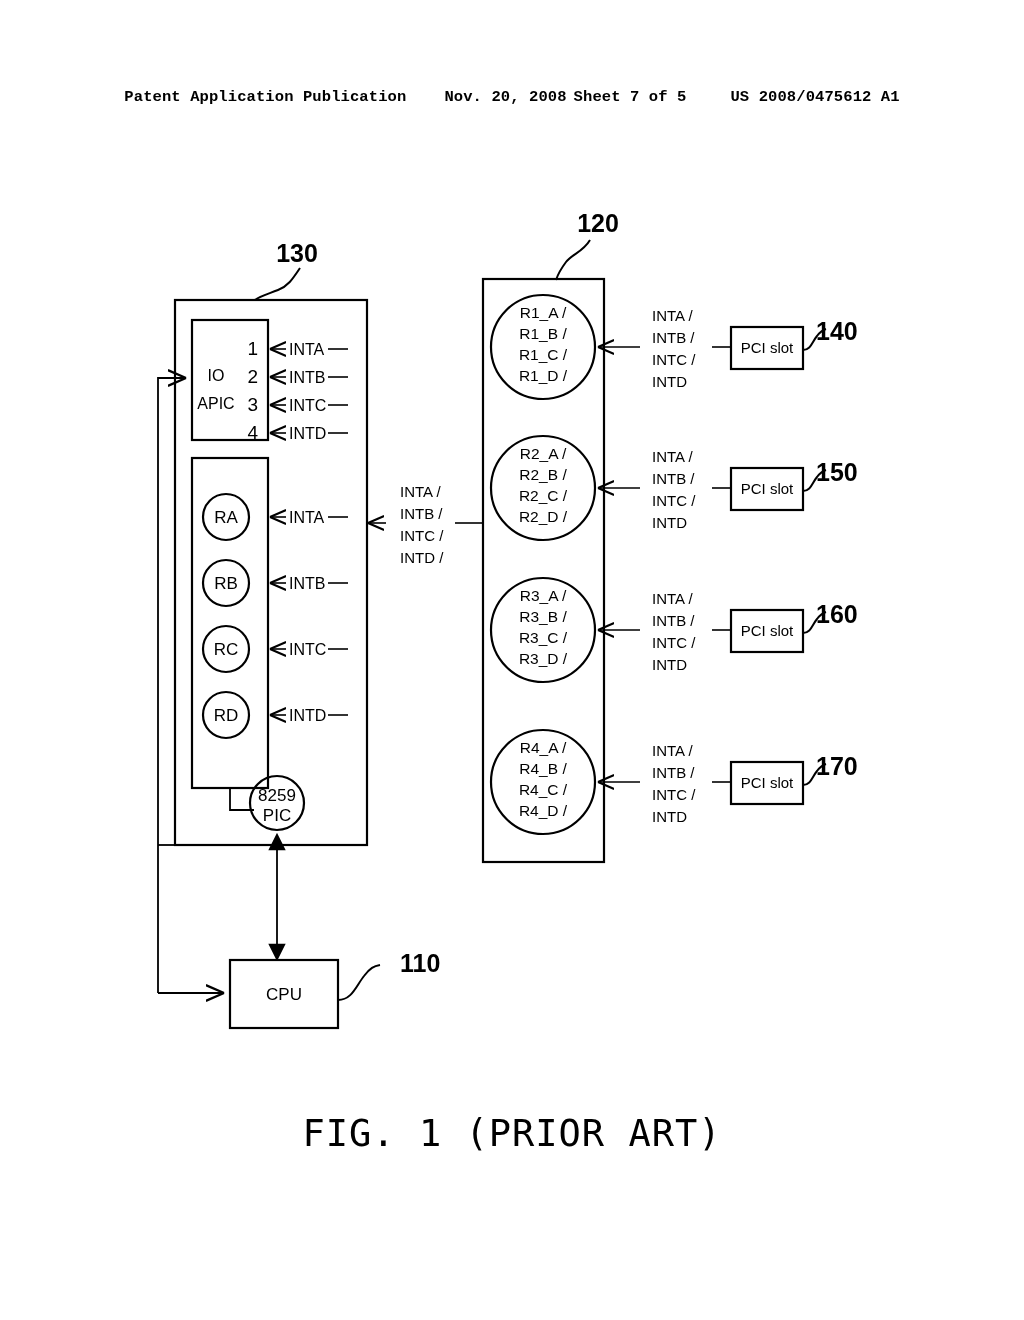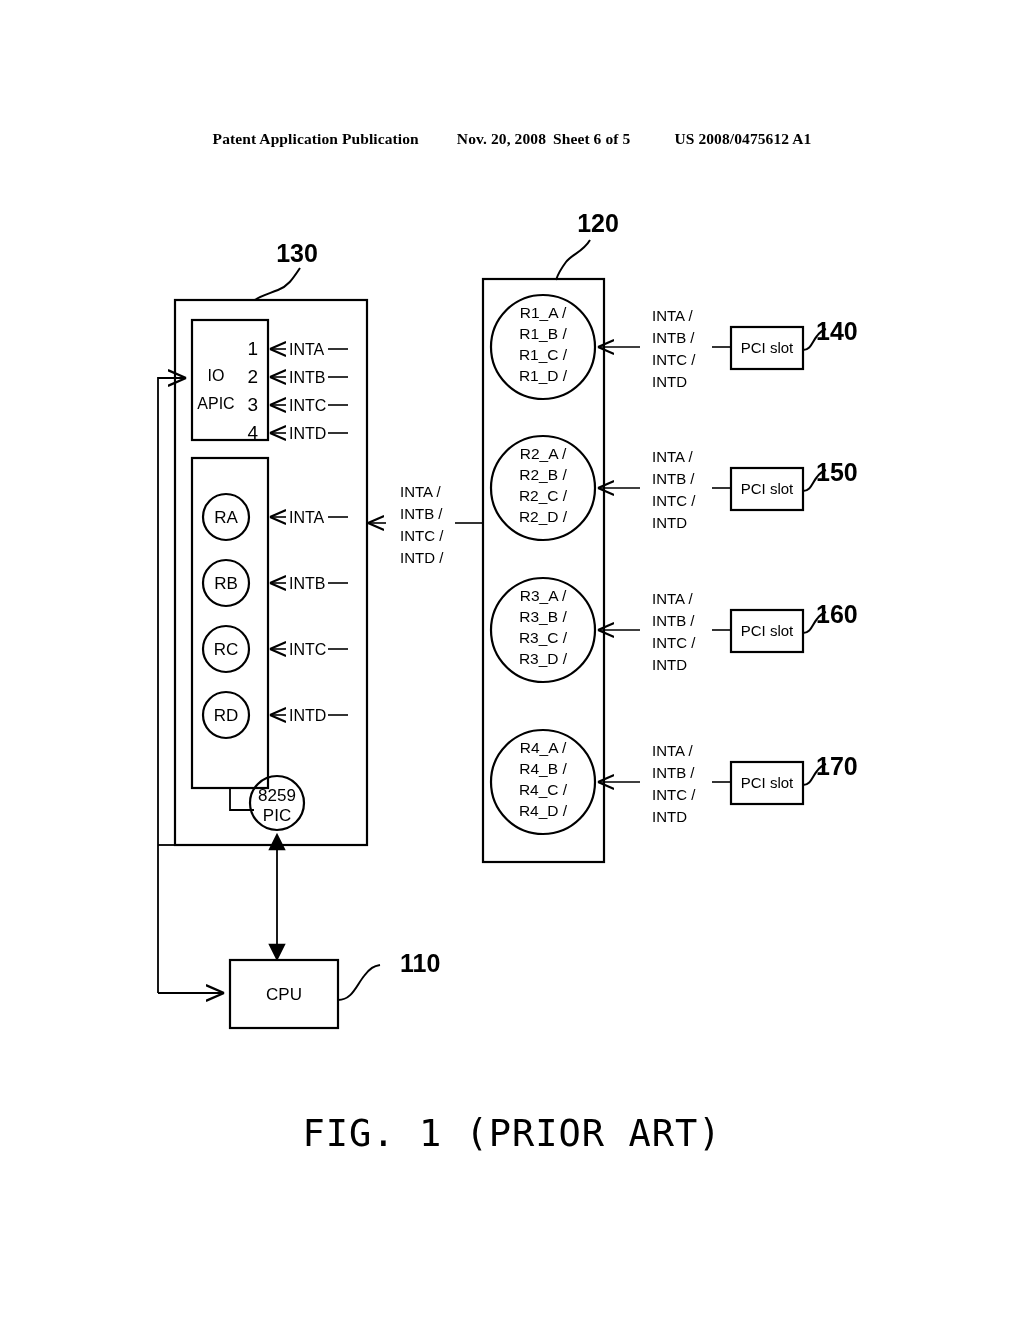--- a/index.html
+++ b/index.html
@@ -9,26 +9,26 @@
     color:#000;
     position:relative;
     overflow:hidden;
   }
   .page{position:relative;width:1024px;height:1320px;background:#fff;}
 
   
   .pub-header{
     position:absolute;left:0;top:88px;width:1024px;
     display:flex;justify-content:center;align-items:baseline;
-    font-family:Liberation Serif, serif;
+    font-family:Liberation Mono, monospace;
     font-weight:bold;font-size:15.5px;letter-spacing:.1px;
     white-space:pre;
   }
   .pub-header .seg-title{margin-right:38px;}
-  .pub-header .seg-date{margin-right:7px;margin-top:42px;}
+  .pub-header .seg-date{margin-right:7px;}
   .pub-header .seg-sheet{margin-right:44px;}
   .pub-header .seg-patno{}
 
   
   .fig-caption{
     position:absolute;left:0;top:1112px;width:1024px;
     text-align:center;
     font-family:"DejaVu Sans Mono", monospace;
     font-size:37px;letter-spacing:1px;
     white-space:pre;
@@ -49,21 +49,21 @@
   .cir{stroke:#000;fill:none;stroke-width:2.2;}
 </style>
 </head>
 <body>
 
 <div class="page">
 
   <div class="pub-header">
     <span class="seg-title">Patent Application Publication</span>
     <span class="seg-date">Nov. 20, 2008</span>
-    <span class="seg-sheet">Sheet 6 of 5</span>
+    <span class="seg-sheet">Sheet 7 of 5</span>
     <span class="seg-patno">US 2008/0475612 A1</span>
   </div>
 
   <svg id="figure" viewBox="0 0 1024 1320">
 
     <defs>
       <marker id="arrowL" viewBox="0 0 12 12" refX="11" refY="6" markerWidth="11" markerHeight="11" orient="auto-start-reverse">
         <path d="M11,6 L0,1.2 M11,6 L0,10.8" stroke="#000" stroke-width="1.4" fill="none"></path>
       </marker>
       <marker id="arrowHead" viewBox="0 0 12 12" refX="10" refY="6" markerWidth="10" markerHeight="10" orient="auto-start-reverse">

